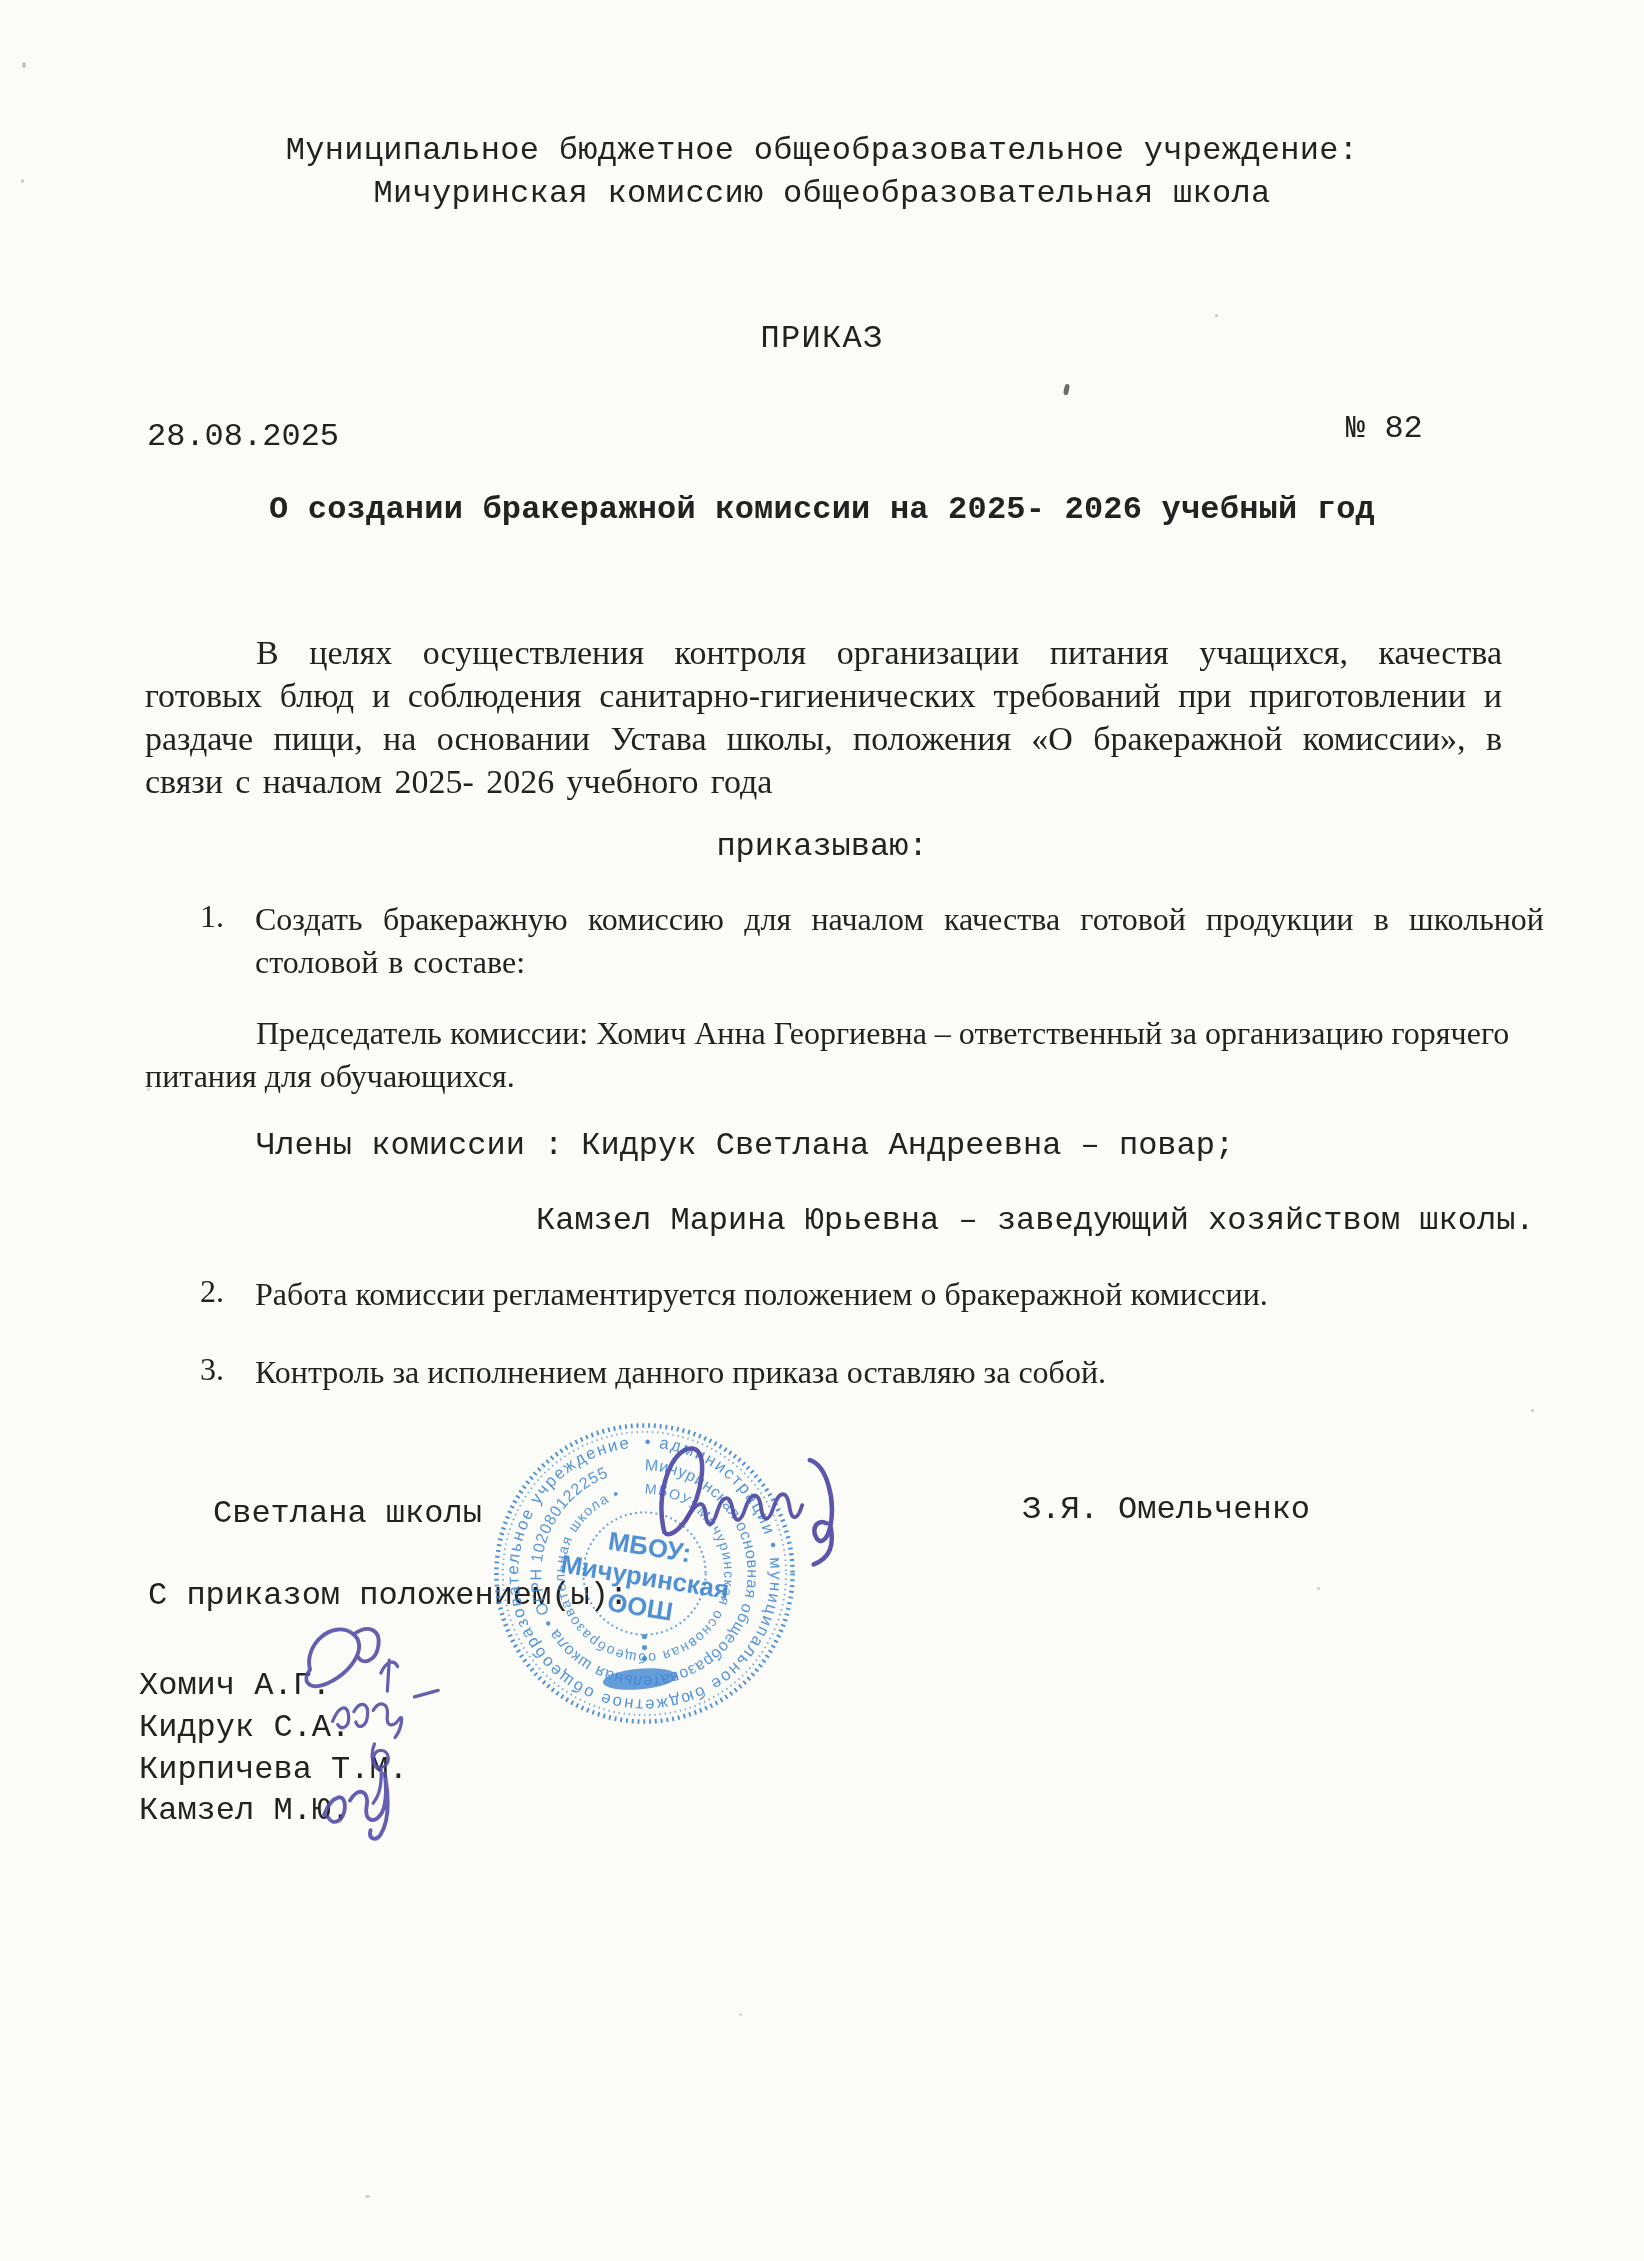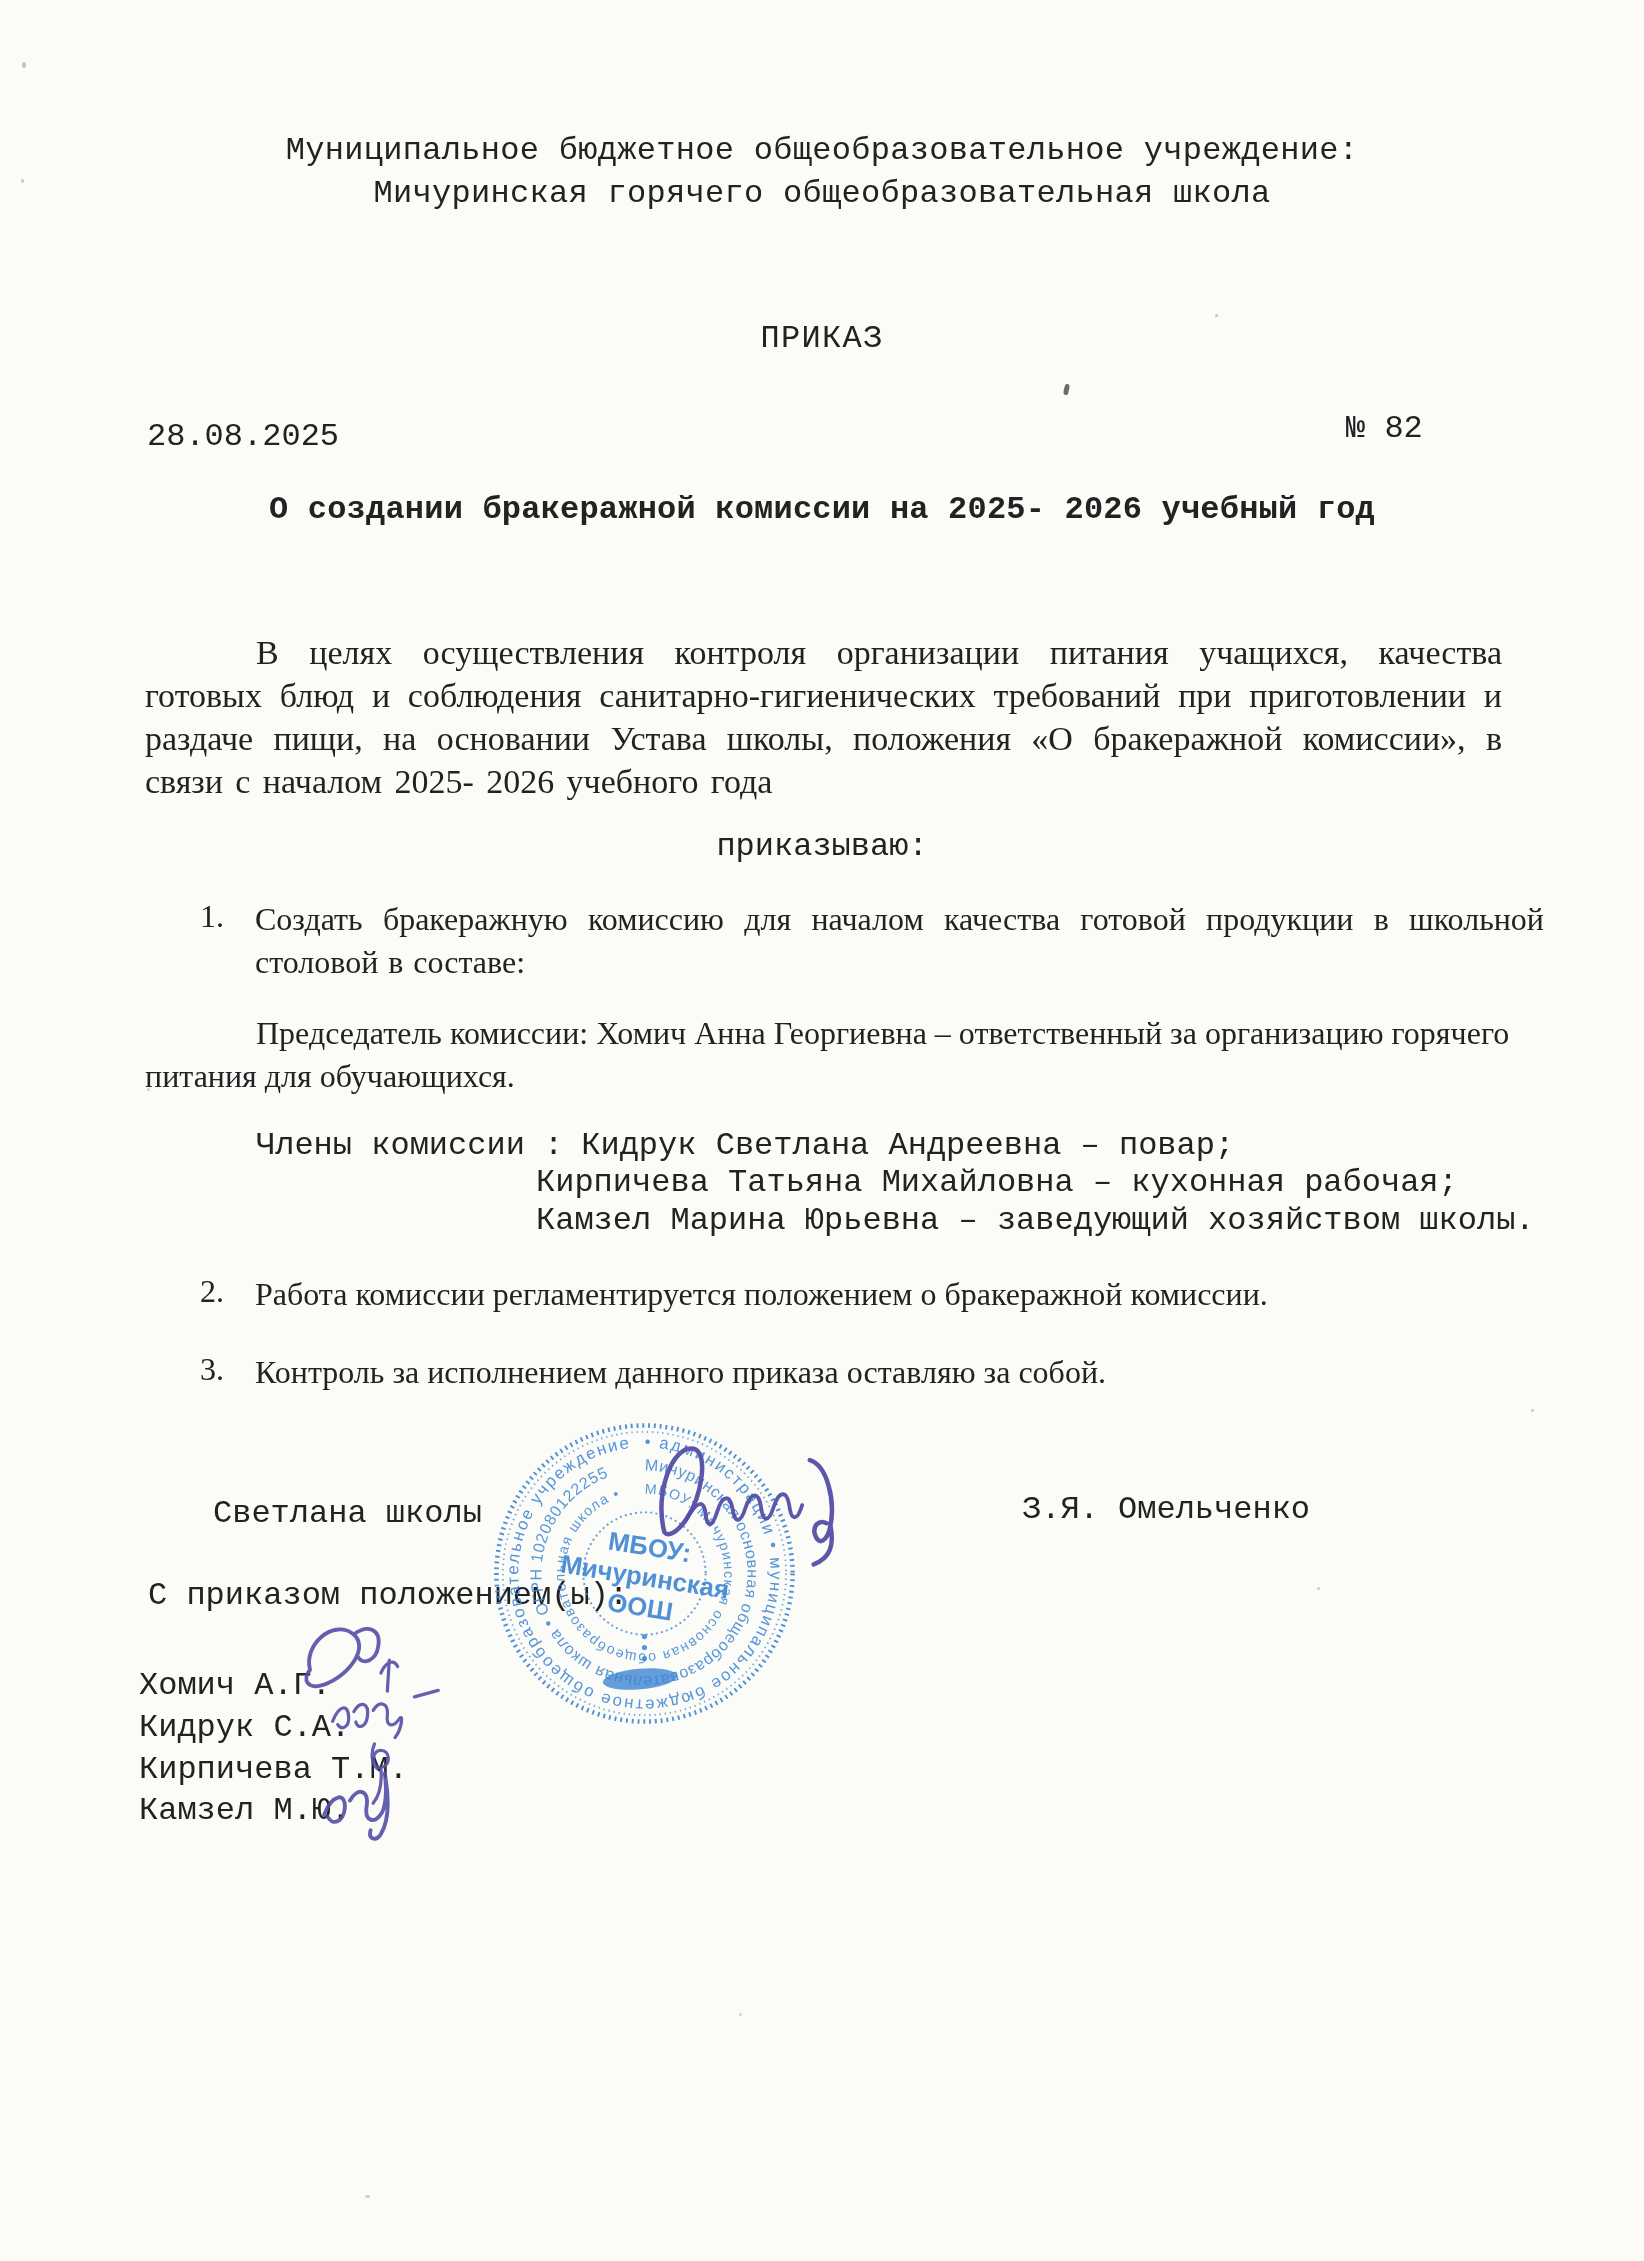--- a/index.html
+++ b/index.html
@@ -62,21 +62,21 @@
   .ack-sigs { left:284px; top:1615px; width:168px; height:232px; }
 
   .speck { position:absolute; background:#8d8d8d; border-radius:50%; }
 </style>
 </head>
 <body>
 
 <div class="page">
 
   <div class="line org1 center">Муниципальное бюджетное общеобразовательное учреждение:</div>
-  <div class="line org2 center">Мичуринская горячего общеобразовательная школа</div>
+  <div class="line org2 center">Мичуринская комиссию общеобразовательная школа</div>
 
   <div class="line doctype center">ПРИКАЗ</div>
 
   <div class="line date">28.08.2025</div>
   <div class="line number">№ 82</div>
 
   <div class="line title center">О создании бракеражной комиссии на 2025- 2026 учебный год</div>
 
   <div class="preamble">В целях осуществления контроля организации питания учащихся, качества готовых блюд и соблюдения санитарно-гигиенических требований при приготовлении и раздаче пищи, на основании Устава школы, положения «О бракеражной комиссии», в связи с началом 2025- 2026 учебного года</div>
 
@@ -85,21 +85,20 @@
   <div class="oitem item1">
     <div class="onum">1.</div>
     <div class="otext just">Создать бракеражную комиссию для началом качества готовой продукции в школьной столовой в составе:</div>
   </div>
 
   <div class="chairman">Председатель комиссии: Хомич Анна Георгиевна – ответственный за организацию горячего питания для обучающихся.</div>
 
   <div class="line members-line1">
     <span>Члены комиссии :</span><span class="msp">Кидрук Светлана Андреевна – повар;</span>
   </div>
-  <div class="line members-line2">Кирпичева Татьяна Михайловна – кухонная рабочая;</div>
   <div class="line members-line3">Камзел Марина Юрьевна – заведующий хозяйством школы.</div>
 
   <div class="oitem item2">
     <div class="onum">2.</div>
     <div class="otext">Работа комиссии регламентируется положением о бракеражной комиссии.</div>
   </div>
 
   <div class="oitem item3">
     <div class="onum">3.</div>
     <div class="otext">Контроль за исполнением данного приказа оставляю за собой.</div>

